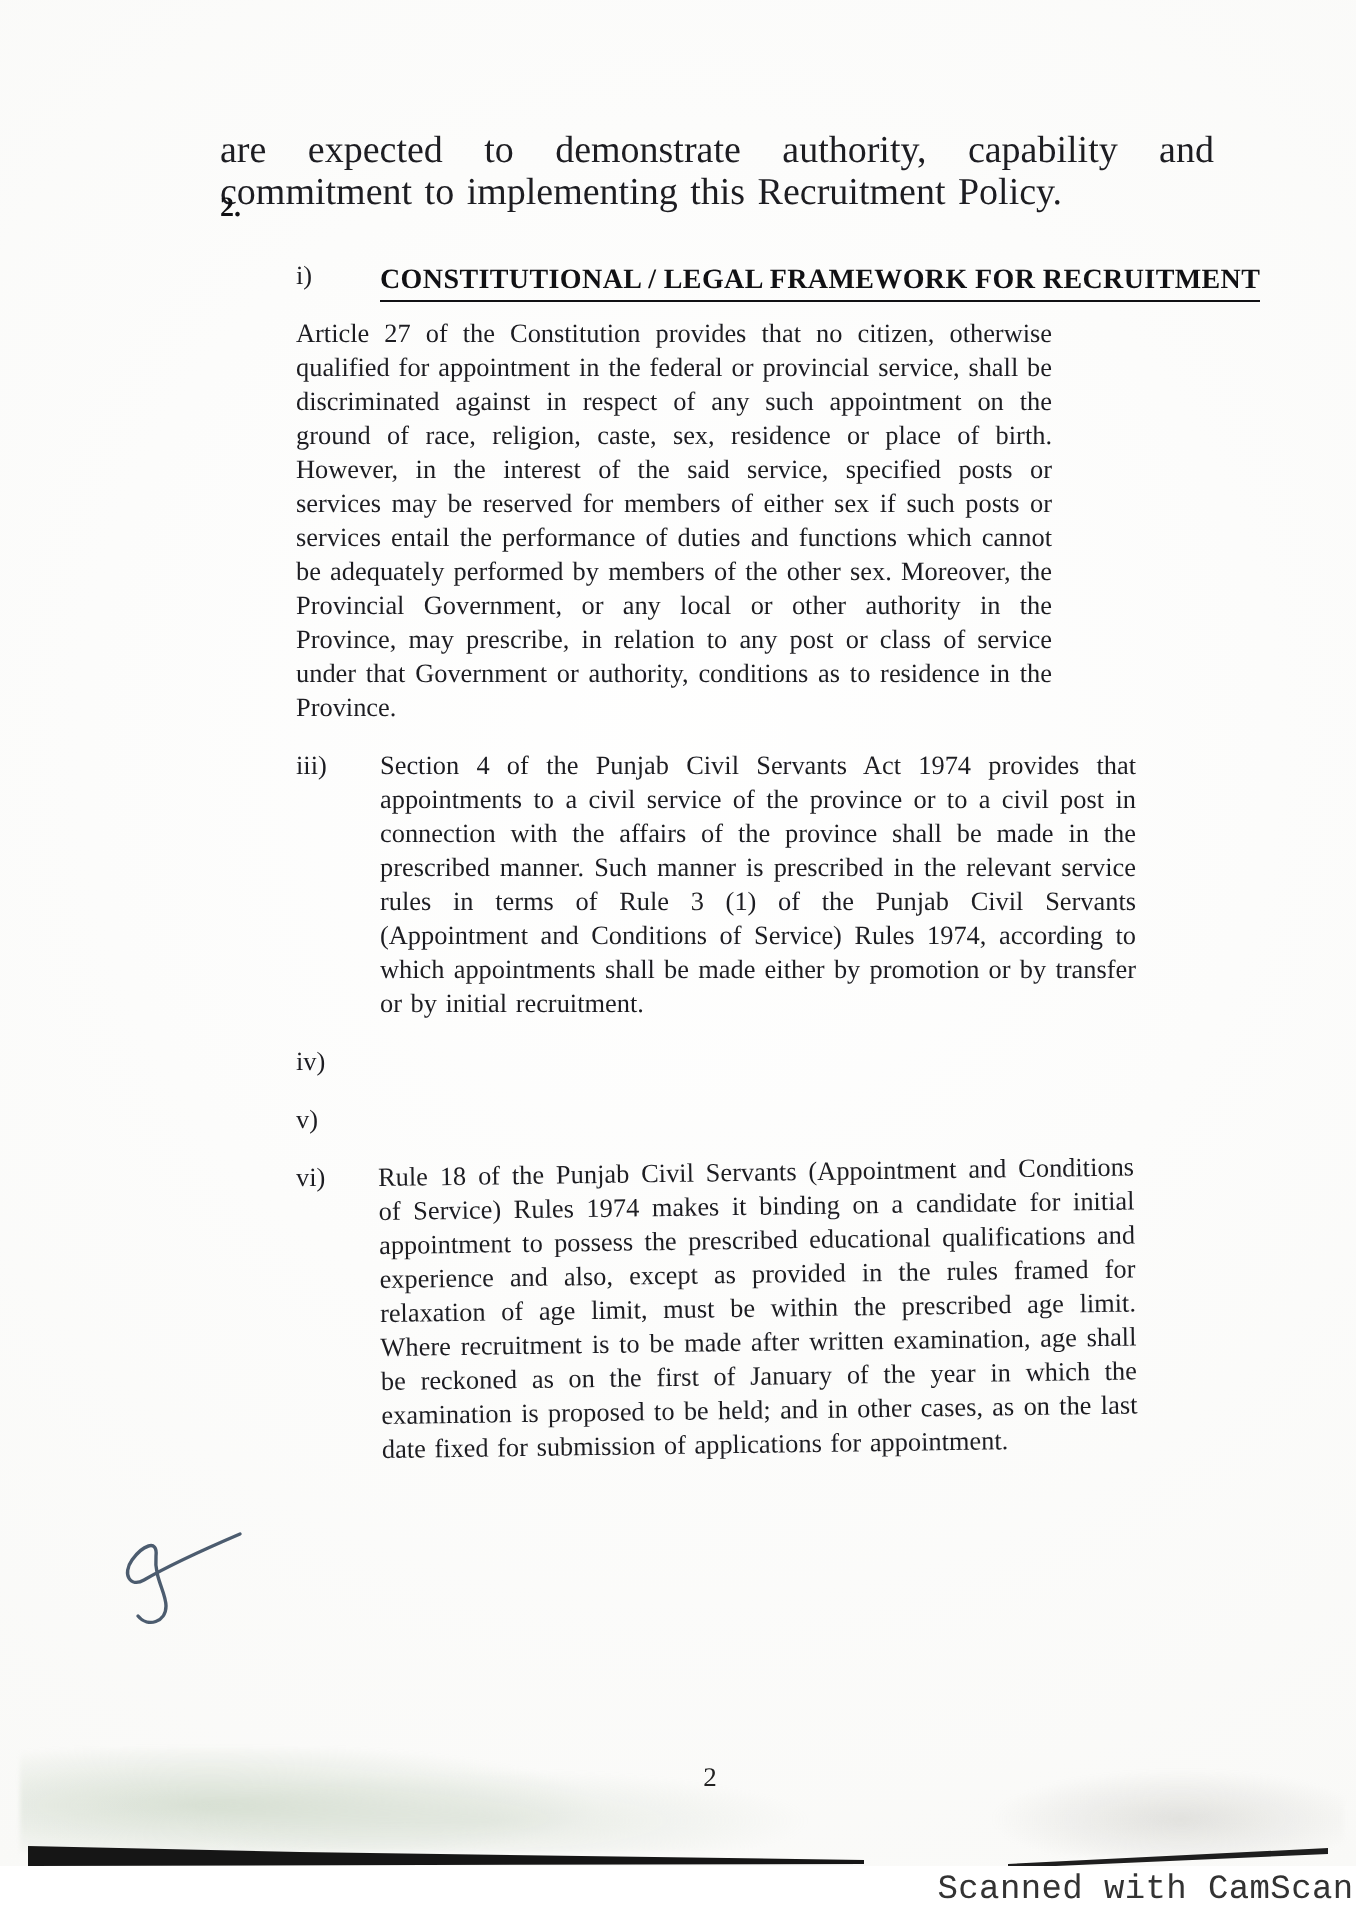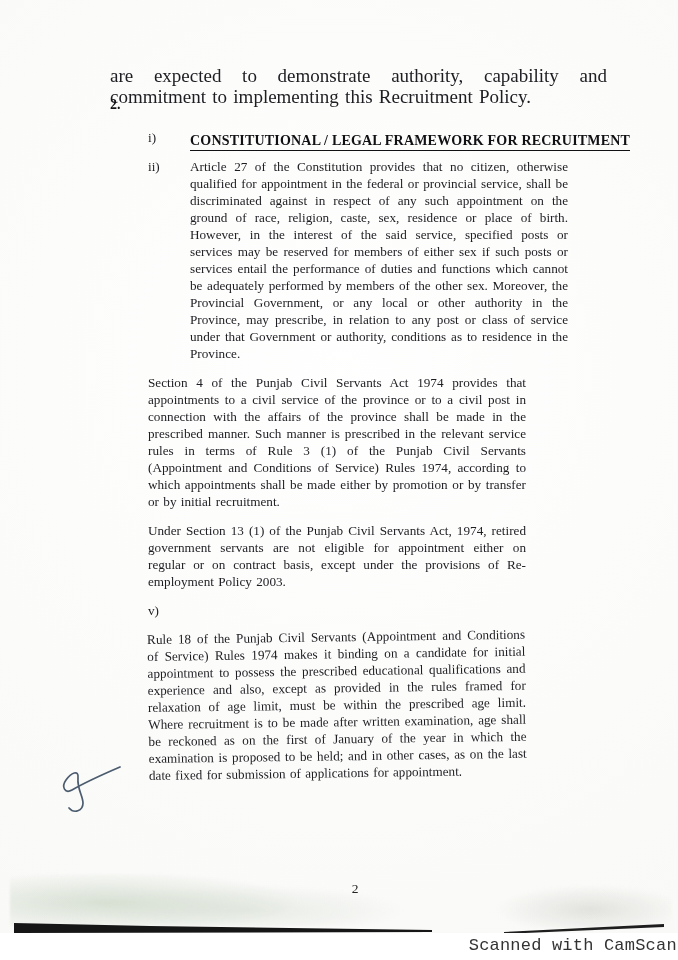--- a/index.html
+++ b/index.html
@@ -83,33 +83,34 @@
   <div class="heading-row">
     <span class="heading-num">2.</span>
     <span class="heading-text">CONSTITUTIONAL / LEGAL FRAMEWORK FOR RECRUITMENT</span>
   </div>
 
   <div class="items">
     <div class="item">
       <span class="item-marker">i)</span>
     </div>
     <div class="item">
-      <span class="item-marker">ii)</span>
       <span class="item-text">Article 27 of the Constitution provides that no citizen, otherwise qualified for appointment in the federal or provincial service, shall be discriminated against in respect of any such appointment on the ground of race, religion, caste, sex, residence or place of birth. However, in the interest of the said service, specified posts or services may be reserved for members of either sex if such posts or services entail the performance of duties and functions which cannot be adequately performed by members of the other sex. Moreover, the Provincial Government, or any local or other authority in the Province, may prescribe, in relation to any post or class of service under that Government or authority, conditions as to residence in the Province.</span>
     </div>
     <div class="item">
+      <span class="item-marker">iii)</span>
       <span class="item-text">Section 4 of the Punjab Civil Servants Act 1974 provides that appointments to a civil service of the province or to a civil post in connection with the affairs of the province shall be made in the prescribed manner. Such manner is prescribed in the relevant service rules in terms of Rule 3 (1) of the Punjab Civil Servants (Appointment and Conditions of Service) Rules 1974, according to which appointments shall be made either by promotion or by transfer or by initial recruitment.</span>
     </div>
     <div class="item">
-      <span class="item-text">Under Section 13 (1) of the Punjab Civil Servants Act, 1974, retired government servants are not eligible for appointment either on regular or on contract basis, except under the provisions of Re-employment Policy 2003.</span>
+      <span class="item-marker">iv)</span>
     </div>
     <div class="item">
       <span class="item-marker">v)</span>
     </div>
     <div class="item item-vi">
+      <span class="item-marker">vi)</span>
       <span class="item-text">Rule 18 of the Punjab Civil Servants (Appointment and Conditions of Service) Rules 1974 makes it binding on a candidate for initial appointment to possess the prescribed educational qualifications and experience and also, except as provided in the rules framed for relaxation of age limit, must be within the prescribed age limit. Where recruitment is to be made after written examination, age shall be reckoned as on the first of January of the year in which the examination is proposed to be held; and in other cases, as on the last date fixed for submission of applications for appointment.</span>
     </div>
   </div>
 
   <svg class="signature-svg" width="92" height="70" viewBox="0 0 92 70">
     <path d="M70,11 C56,17 34,27 22,34 C15,38 11,31 16,24 C21,17 29,13 28,22 C27,33 33,40 33,47 C33,55 24,58 19,52" fill="none" stroke="#3d4e63" stroke-width="1.7" stroke-linecap="round" opacity="0.92"></path>
   </svg>
 
   <div class="blob-green"></div>
   <div class="blob-gray"></div>

